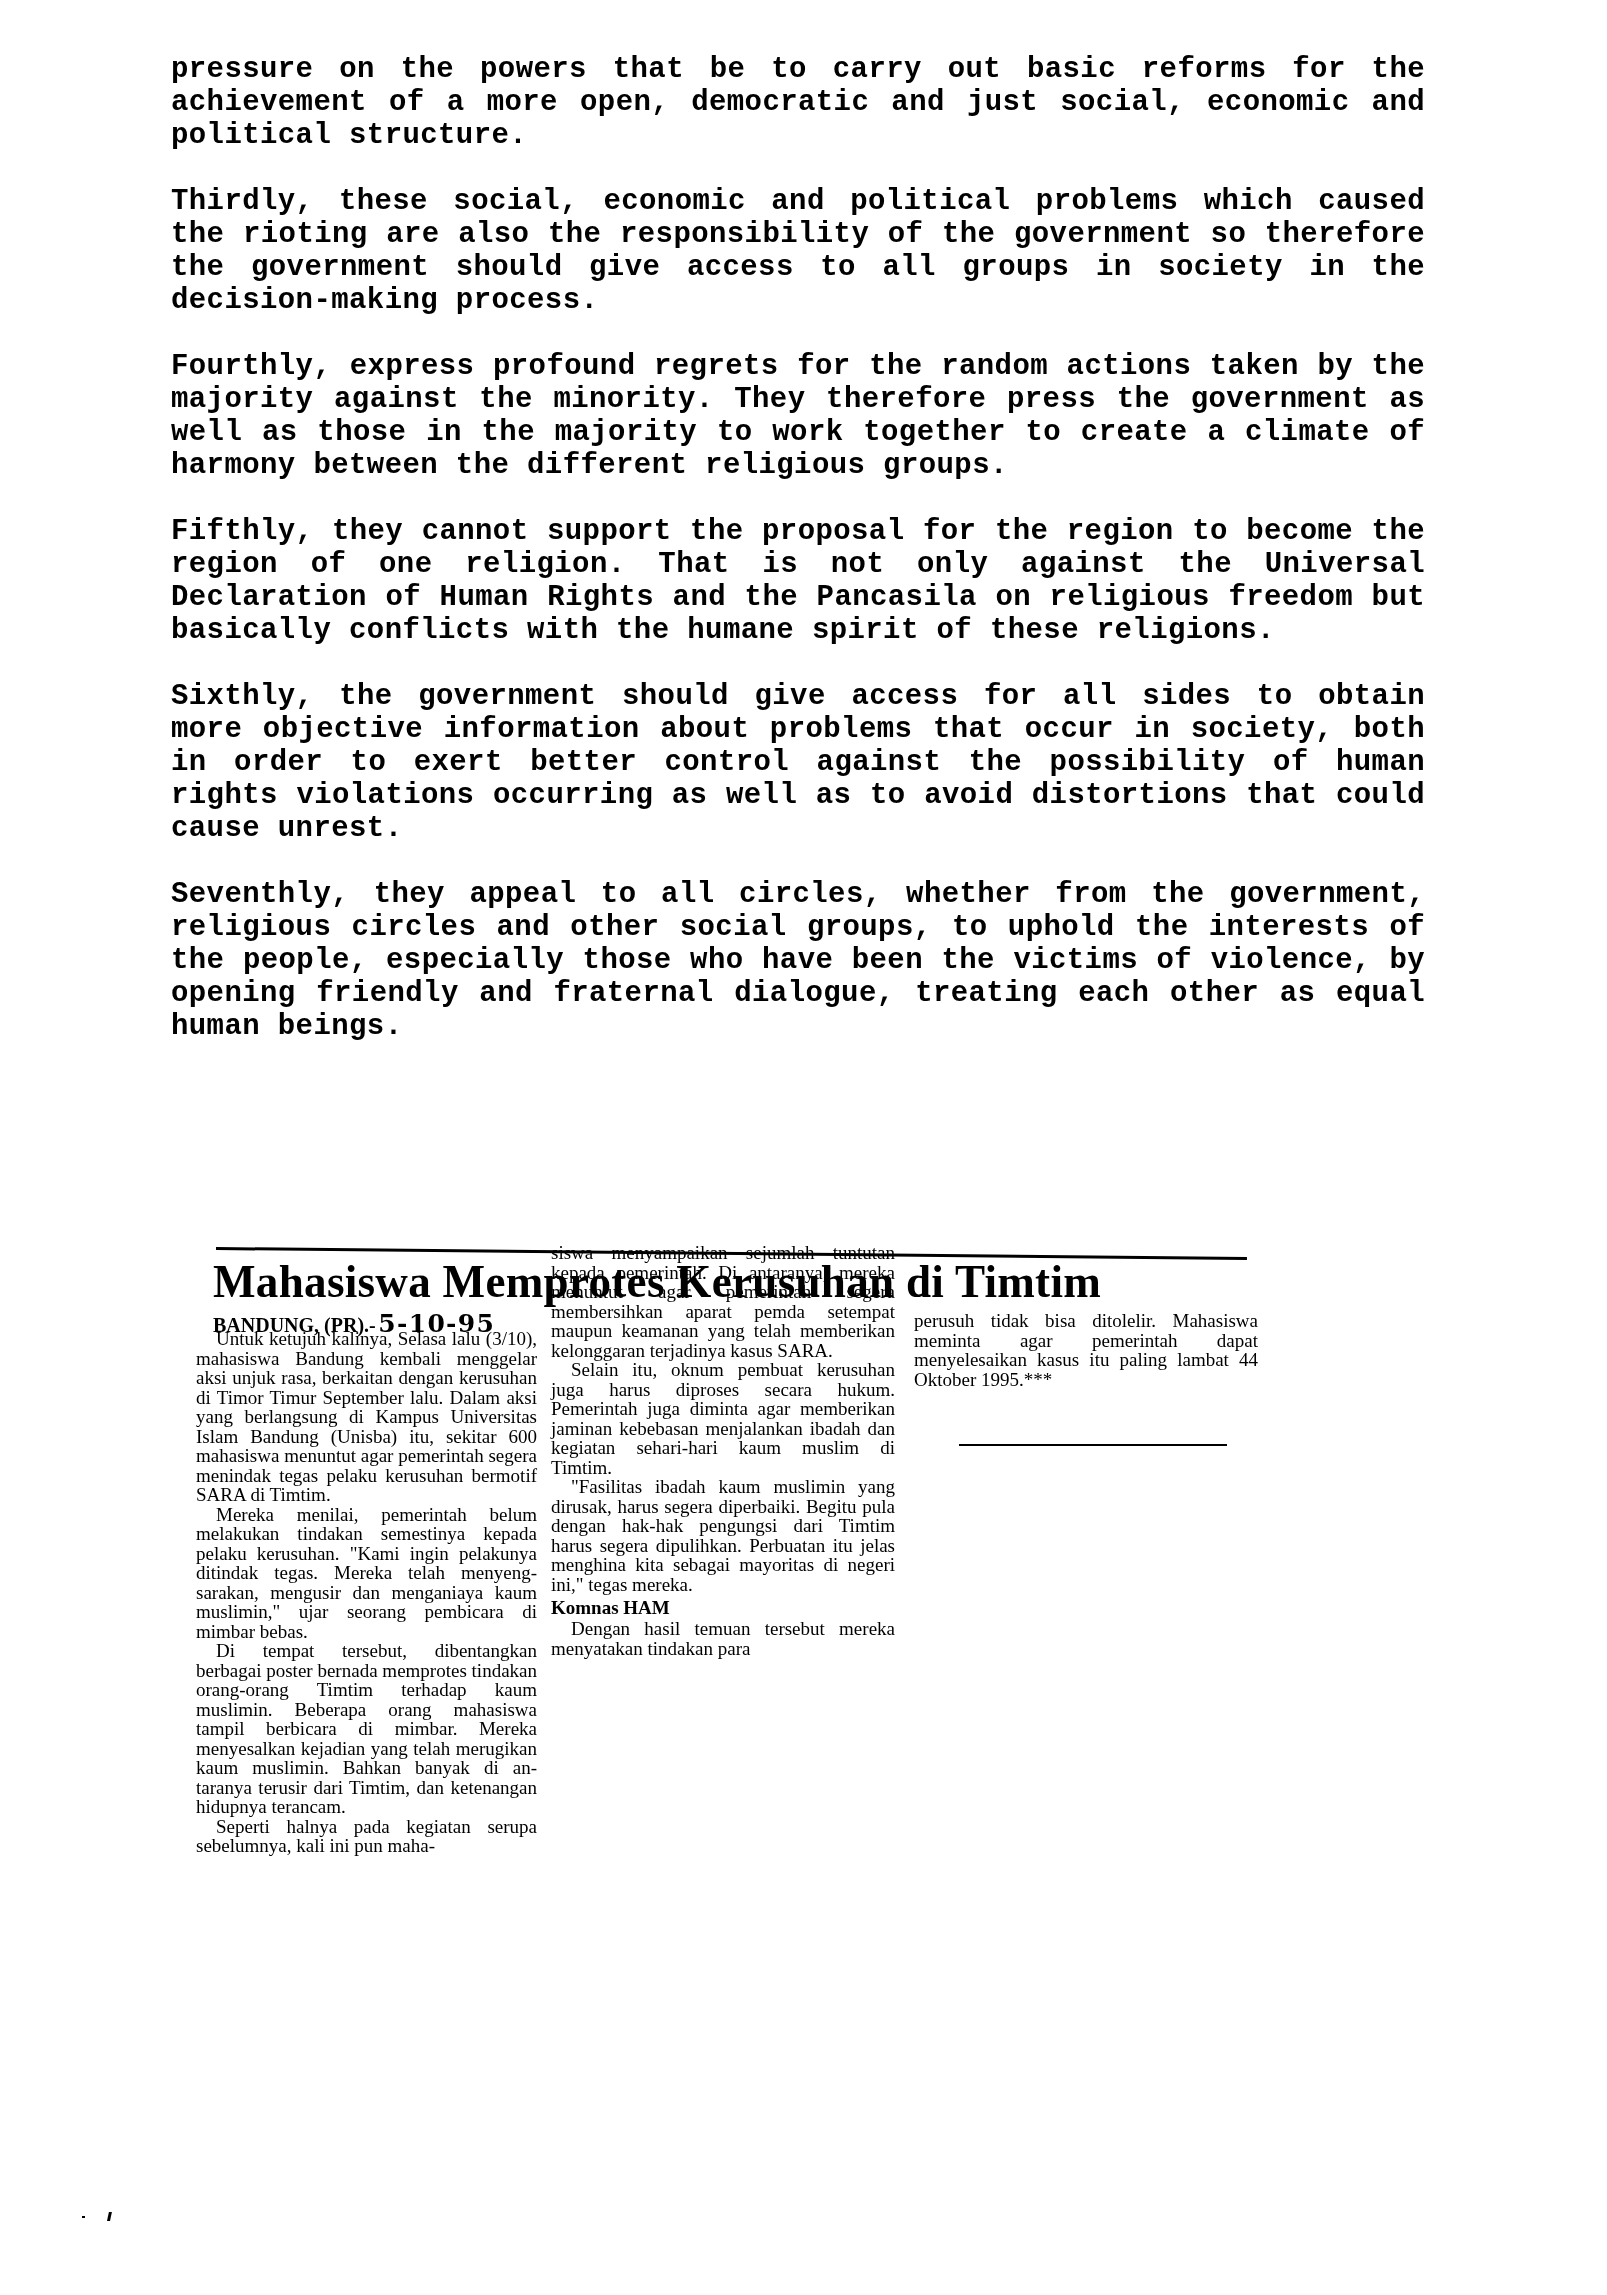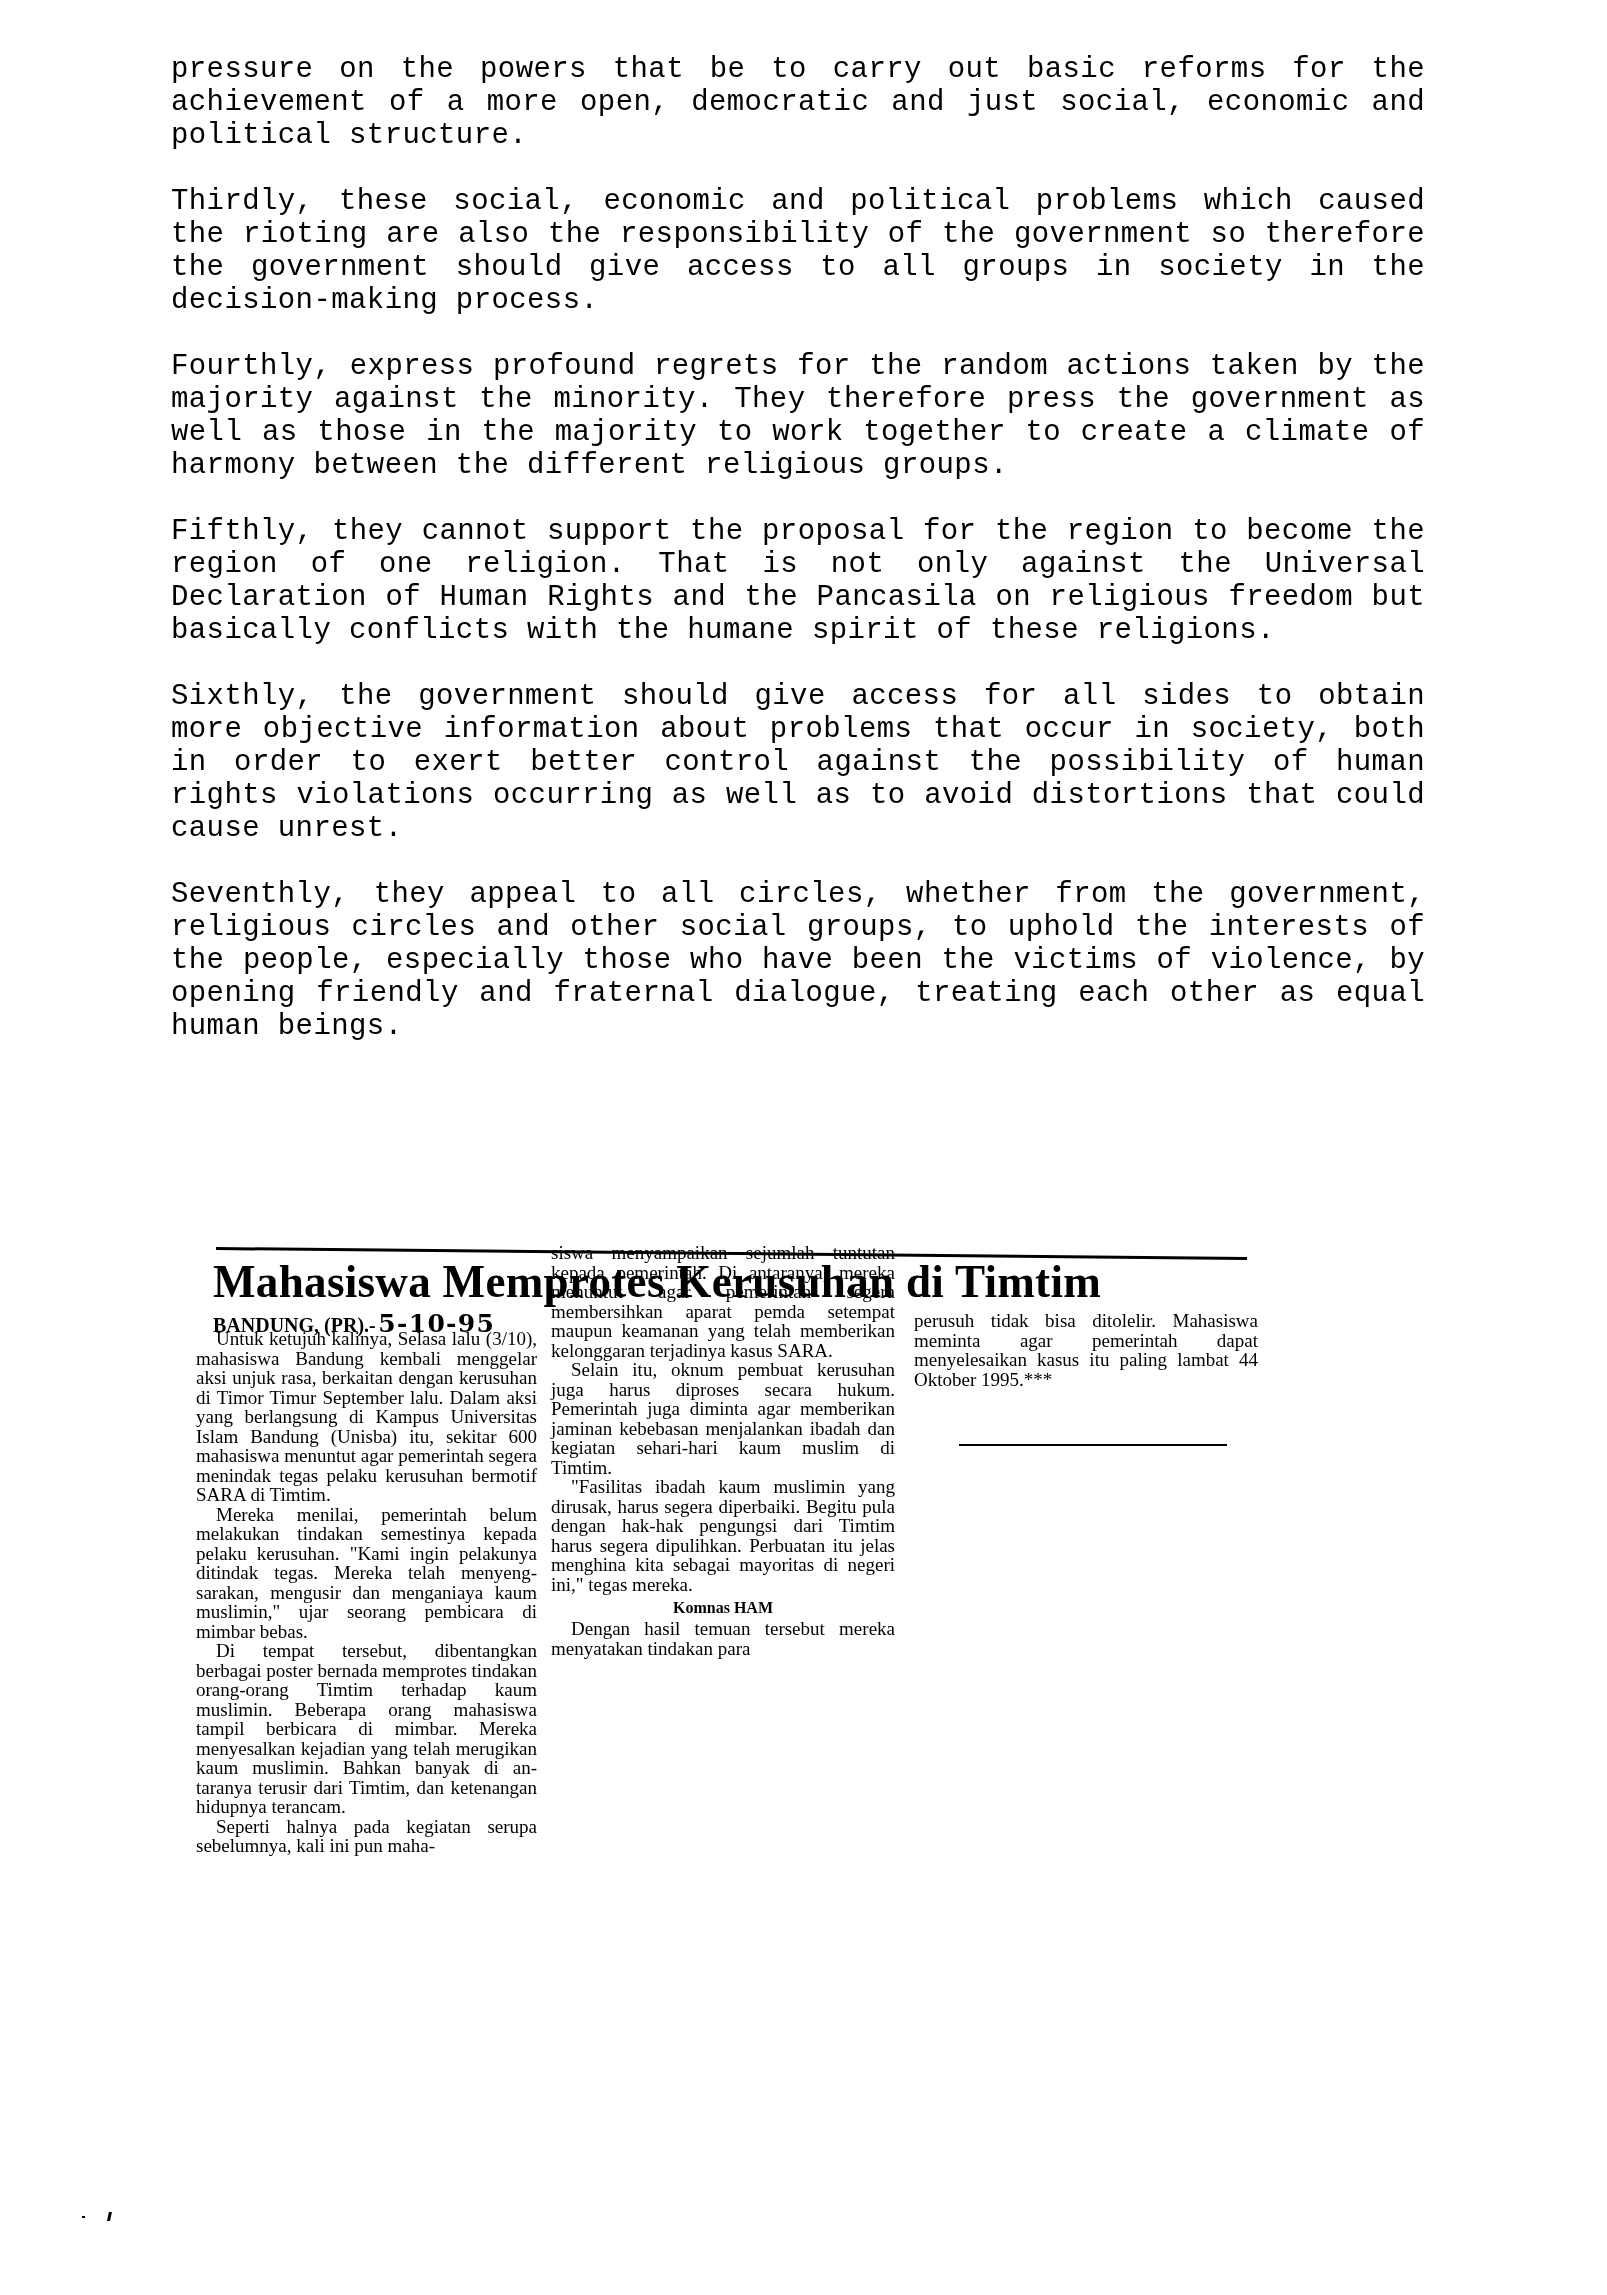--- a/index.html
+++ b/index.html
@@ -4,21 +4,21 @@
 <style>
   html, body { margin: 0; padding: 0; background: #ffffff; }
   body { width: 1608px; height: 2295px; position: relative; overflow: hidden; color: #000; }
 
   
   .typed {
     position: absolute; left: 171px; top: 53px; width: 1254px;
     font-family: "Liberation Mono", "DejaVu Sans Mono", monospace;
     font-size: 29px; line-height: 33px; letter-spacing: 0.4px;
   }
-  .typed p { margin: 0 0 33px 0; text-align: justify; text-align-last: left; }
+  .typed p { margin: 0 0 33px 0; text-align: justify; text-align-last: left; font-weight: bold; }
 
   
   .clip { position: absolute; left: 0; top: 0; width: 1608px; height: 2133px; pointer-events: none; margin-top: 40px; }
   .rule-top {
     position: absolute; left: 216px; top: 1207px; width: 1031px; height: 2.6px; background: #000;
     transform: rotate(0.55deg); transform-origin: left center;
   }
   .headline {
     position: absolute; left: 213px; top: 1215px; white-space: nowrap;
     font-family: "Liberation Serif", "DejaVu Serif", serif; font-weight: bold;
@@ -34,21 +34,21 @@
   }
   .col {
     position: absolute; font-family: "Liberation Serif", "DejaVu Serif", serif;
     font-size: 19px; line-height: 19.5px; text-align: justify; hyphens: manual;
   }
   .col p { margin: 0; text-indent: 20px; }
   .col p.noindent { text-indent: 0; }
   .col1 { left: 196px; top: 1289px; width: 341px; }
   .col2 { left: 551px; top: 1203px; width: 344px; }
   .col3 { left: 914px; top: 1271px; width: 344px; }
-  .subhead { text-align: center; font-weight: bold; font-size: 16px; line-height: 22.5px; margin: 2.6px 0 0 0; }
+  .subhead { text-align: left; font-weight: bold; font-size: 19px; line-height: 22.5px; margin: 2.6px 0 0 0; }
   .rule-end { position: absolute; left: 959px; top: 1404px; width: 268px; height: 2px; background: #000; }
 
   .mark { position: absolute; background: #000; }
   .mark-a { left: 82px; top: 2216px; width: 3.3px; height: 2px; }
   .mark-b { left: 108px; top: 2212px; width: 2.6px; height: 8.6px; transform: skewX(-12deg); }
 </style>
 </head>
 <body>
 
 <div class="typed">

